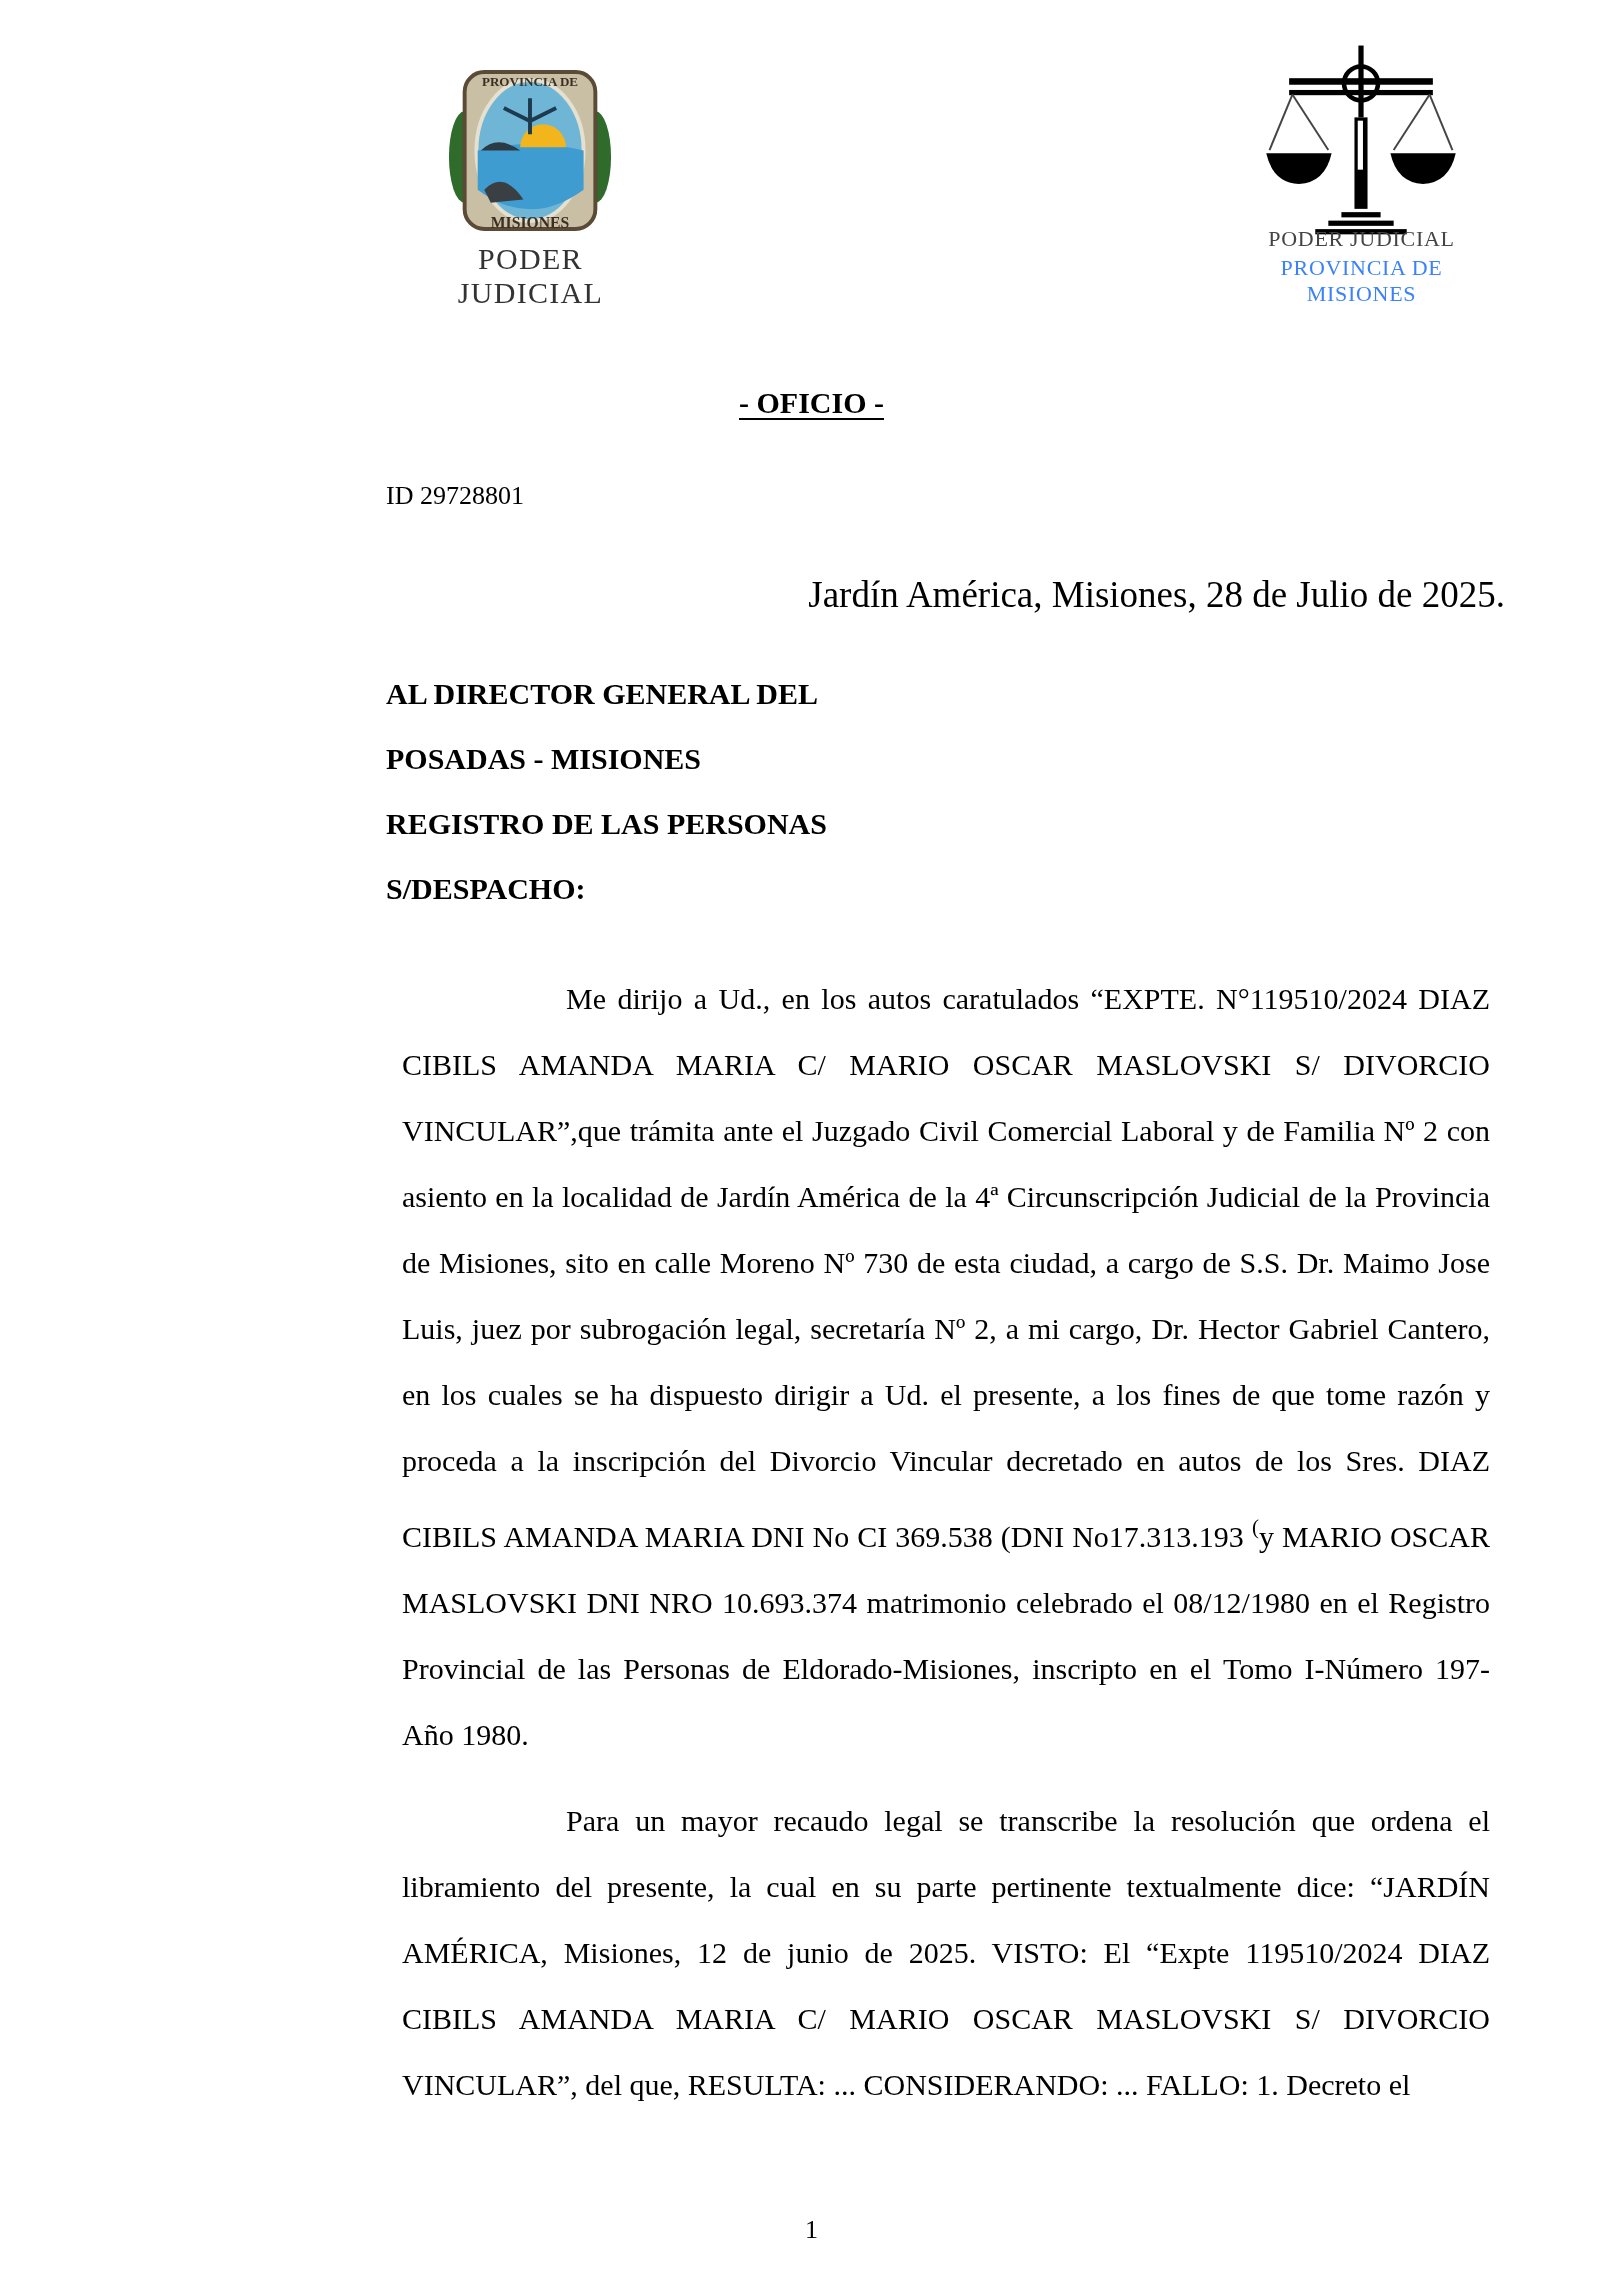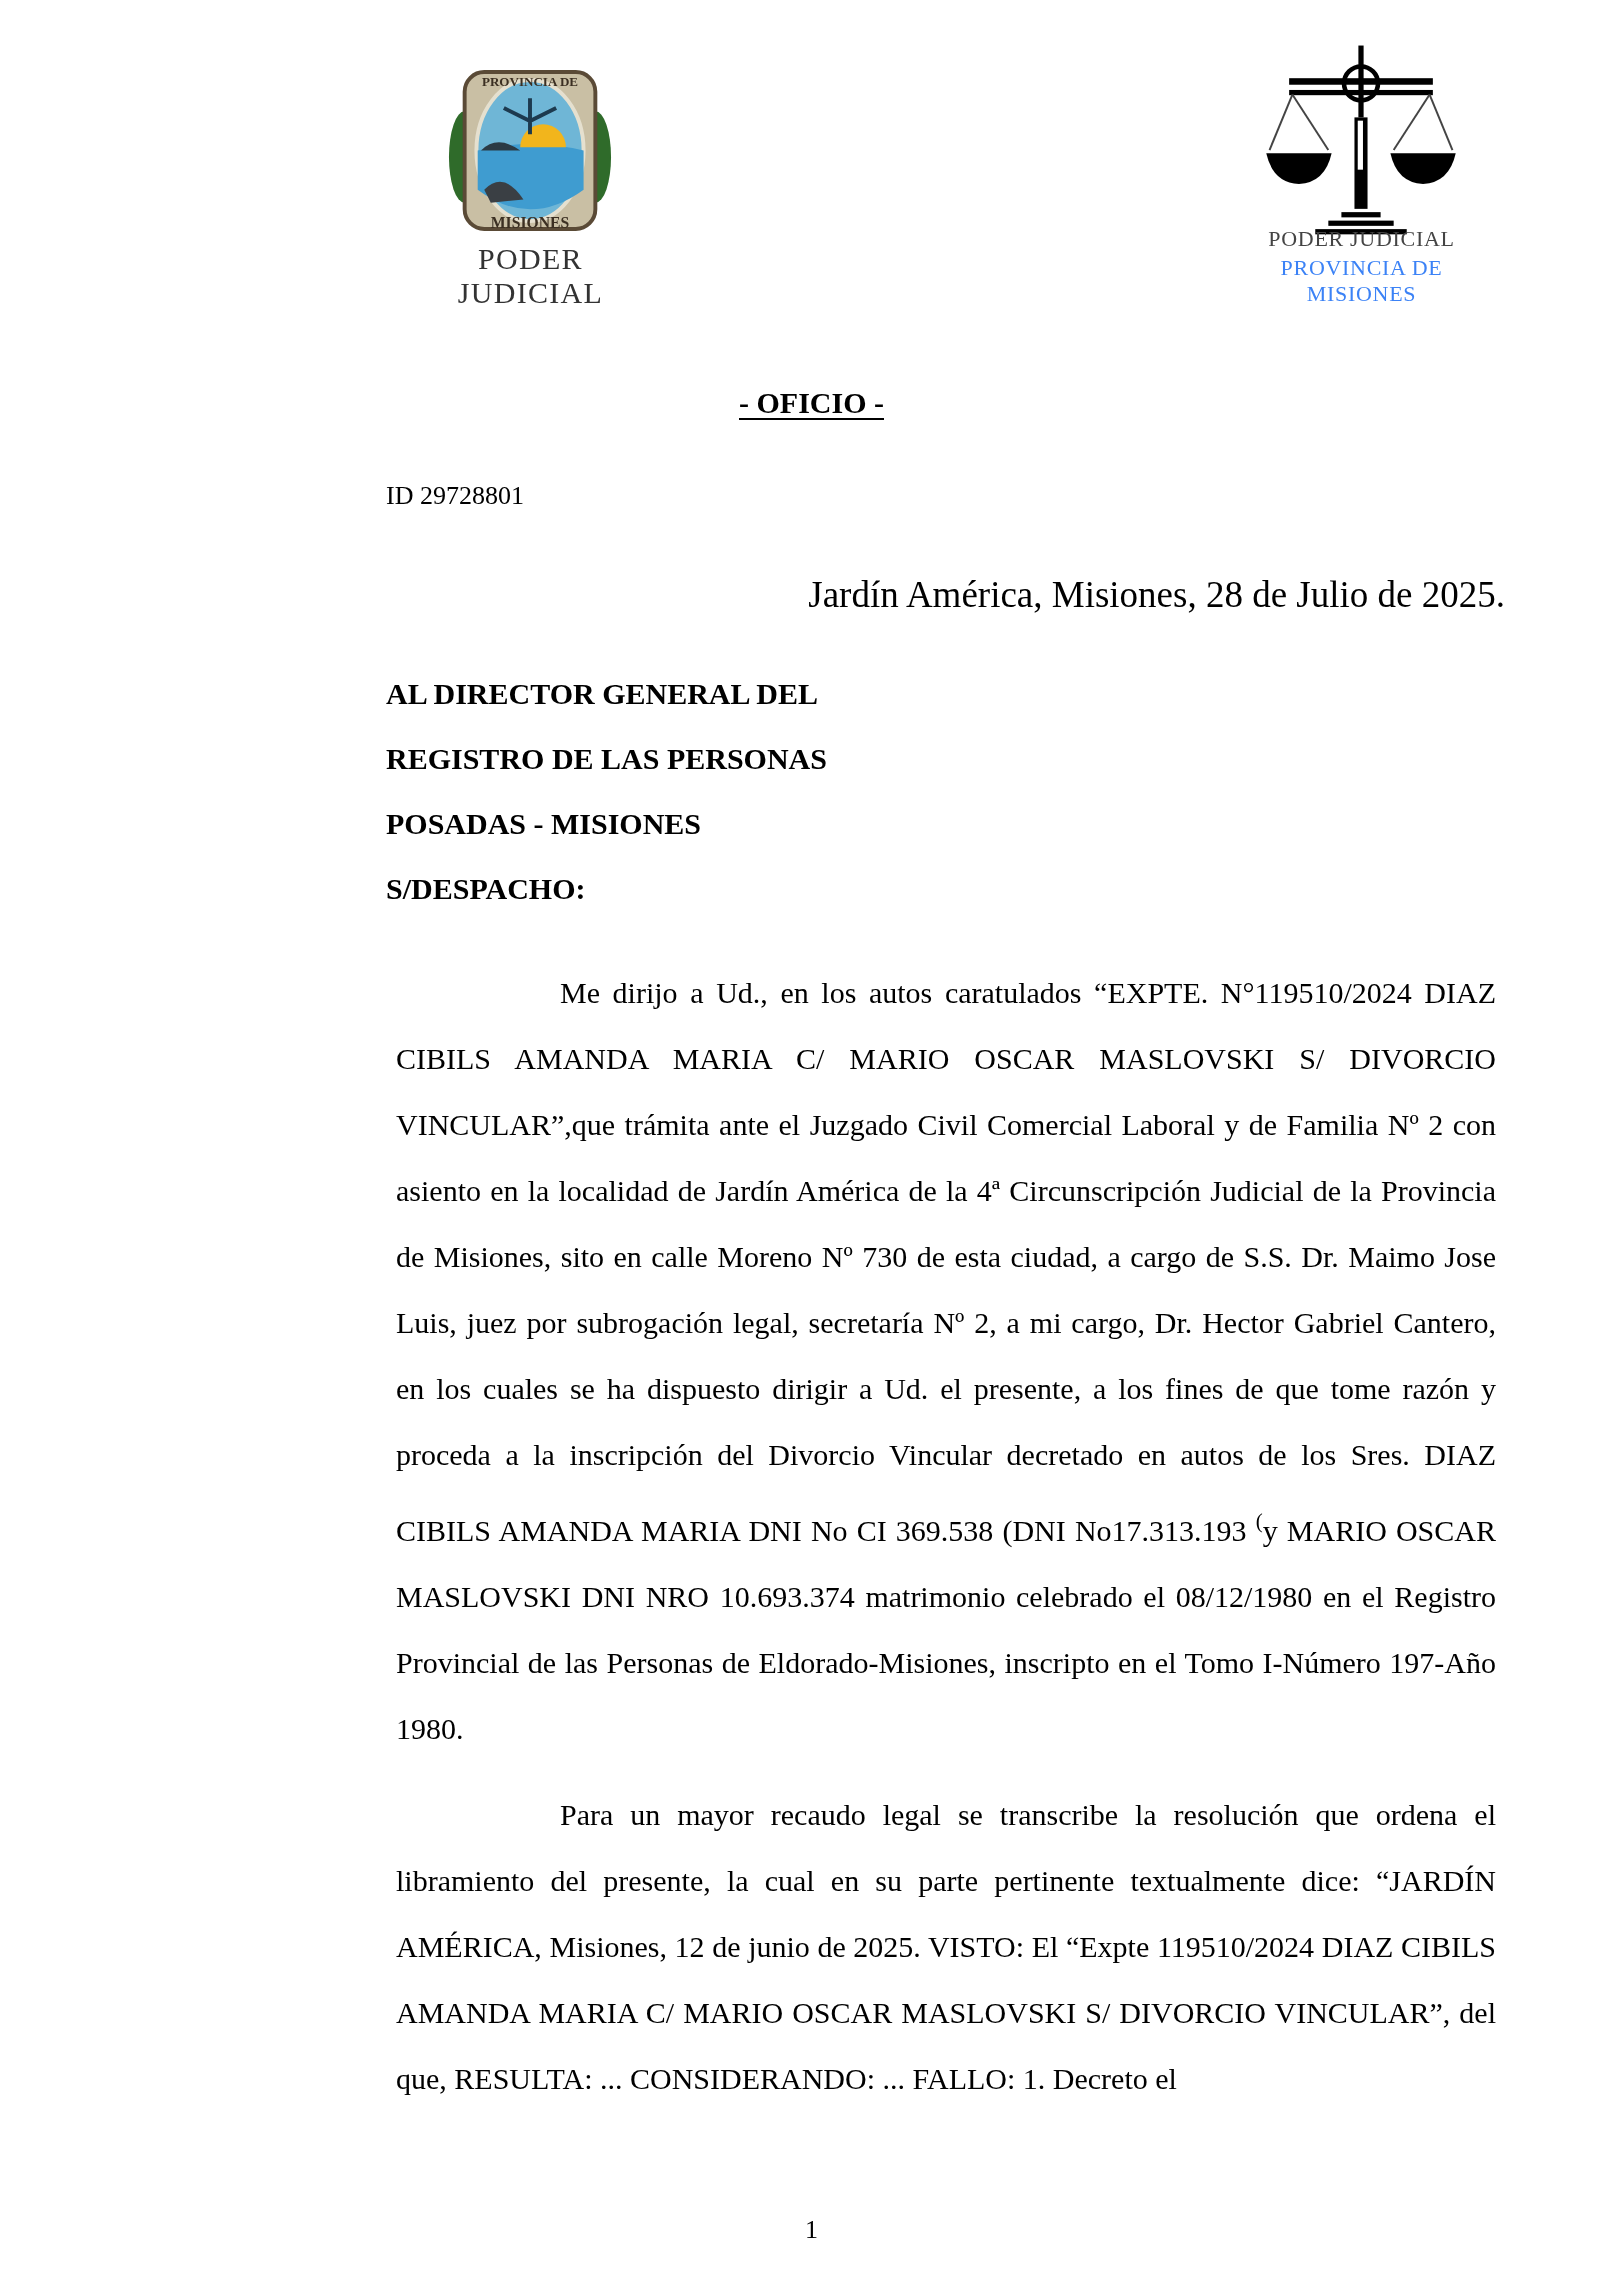--- a/index.html
+++ b/index.html
@@ -24,21 +24,21 @@
 
   .doc-id { position: absolute; top: 481px; left: 386px; font-size: 26px; }
   .date { position: absolute; top: 573px; right: 118px; font-size: 37px; text-align: right; }
 
   .recipient { position: absolute; top: 661px; left: 386px; font-weight: bold; font-size: 30px; line-height: 65px; }
   .recipient div { white-space: nowrap; font-family: Liberation Serif, serif; }
 
   .body { position: absolute; left: 386px; width: 1120px; font-size: 30px; line-height: 66px; text-align: justify; }
   .p1 { top: 950px; }
   .p2 { top: 1772px; }
-  .body p { margin: 10px; text-indent: 164px; }
+  .body p { margin: 16px; text-indent: 164px; }
   .sup { font-size: 21px; vertical-align: 13px; }
 
   .page-num { position: absolute; top: 2215px; left: 0; width: 100%; text-align: center; font-size: 26px; }
 </style>
 </head>
 <body>
 
 <div class="logo-left">
   <svg viewBox="0 0 260 280">
 
@@ -86,22 +86,22 @@
 </div>
 
 <div class="title"><span>- OFICIO -</span></div>
 
 <div class="doc-id">ID 29728801</div>
 
 <div class="date">Jardín América, Misiones, 28 de Julio de 2025.</div>
 
 <div class="recipient">
   <div>AL DIRECTOR GENERAL DEL</div>
+  <div>POSADAS - MISIONES</div>
   <div>REGISTRO DE LAS PERSONAS</div>
-  <div>POSADAS - MISIONES</div>
   <div>S/DESPACHO:</div>
 </div>
 
 <div class="body p1">
   <p><span>Me dirijo a Ud., en los autos caratulados “EXPTE. N°119510/2024 DIAZ CIBILS AMANDA MARIA C/ MARIO OSCAR MASLOVSKI S/ DIVORCIO VINCULAR”,que trámita ante el Juzgado Civil Comercial Laboral y de Familia Nº 2 con asiento en la localidad de Jardín América de la 4ª Circunscripción Judicial de la Provincia de Misiones, sito en calle Moreno Nº 730 de esta ciudad, a cargo de S.S. Dr. Maimo Jose Luis, juez por subrogación legal, secretaría Nº 2, a mi cargo, Dr. Hector Gabriel Cantero, en los cuales se ha dispuesto dirigir a Ud. el presente, a los fines de que tome razón y proceda a la inscripción del Divorcio Vincular decretado en autos de los Sres. DIAZ CIBILS AMANDA MARIA DNI No CI 369.538 (DNI No17.313.193 </span><span class="sup">(</span><span>y MARIO OSCAR MASLOVSKI DNI NRO 10.693.374 matrimonio celebrado el 08/12/1980 en el Registro Provincial de las Personas de Eldorado-Misiones, inscripto en el Tomo I-Número 197-Año 1980.</span></p>
 </div>
 
 <div class="body p2">
   <p>Para un mayor recaudo legal se transcribe la resolución que ordena el libramiento del presente, la cual en su parte pertinente textualmente dice: “JARDÍN AMÉRICA, Misiones, 12 de junio de 2025. VISTO: El “Expte 119510/2024 DIAZ CIBILS AMANDA MARIA C/ MARIO OSCAR MASLOVSKI S/ DIVORCIO VINCULAR”, del que, RESULTA: ... CONSIDERANDO: ... FALLO: 1. Decreto el</p>
 </div>

